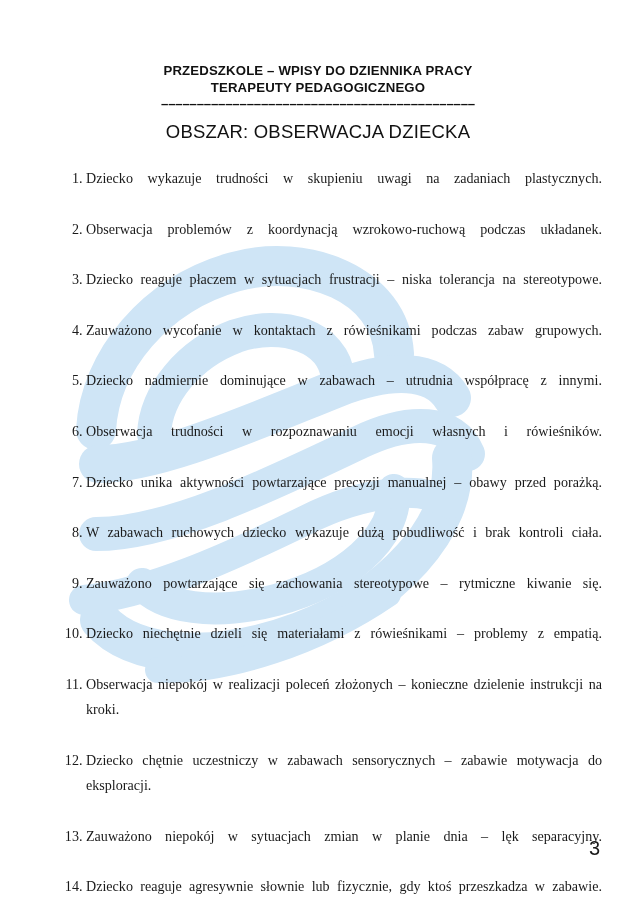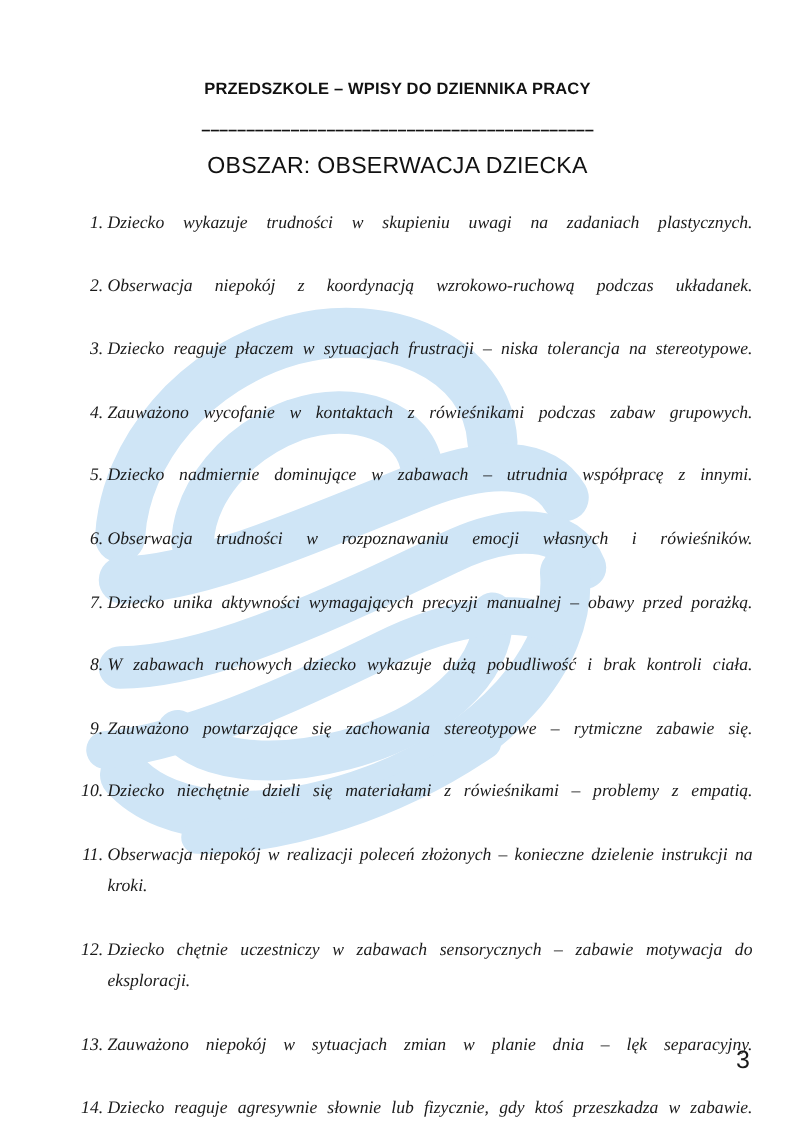--- a/index.html
+++ b/index.html
@@ -99,21 +99,20 @@
     list-style: decimal;
     list-style-position: outside;
     font-size: 14.1px;
     line-height: 25.3px;
   }
   ol.obs-list > li {
     text-align: justify;
     text-justify: inter-word;
     padding-left: 0;
     margin: 0;
-    font-style: italic;
   }
   ol.obs-list > li::marker {
     font-size: 14.1px;
   }
   ol.obs-list > li > span.txt {
     display: block;
     text-align: justify;
     text-justify: inter-word;
   }
   
@@ -156,53 +155,54 @@
 
       <path d="M120 442 C 190 444, 280 414, 350 366" stroke-width="26"></path>
     </g>
   </svg>
 </div>
 
 <div id="page">
 
   <div class="doc-title">
     <span>PRZEDSZKOLE – WPISY DO DZIENNIKA PRACY</span>
+    <span class="line2">TERAPEUTY PEDAGOGICZNEGO</span>
   </div>
 
   <div class="rule">––––––––––––––––––––––––––––––––––––––––––––</div>
 
   <div class="section-heading">OBSZAR: OBSERWACJA DZIECKA</div>
 
   <ol class="obs-list">
     <li>
         <span class="txt">Dziecko wykazuje trudności w skupieniu uwagi na zadaniach plastycznych.</span>
       </li>
     <li>
-        <span class="txt">Obserwacja niepokój z koordynacją wzrokowo-ruchową podczas układanek.</span>
+        <span class="txt">Obserwacja problemów z koordynacją wzrokowo-ruchową podczas układanek.</span>
       </li>
     <li>
         <span class="txt">Dziecko reaguje płaczem w sytuacjach frustracji – niska tolerancja na stereotypowe.</span>
       </li>
     <li>
         <span class="txt">Zauważono wycofanie w kontaktach z rówieśnikami podczas zabaw grupowych.</span>
       </li>
     <li>
         <span class="txt">Dziecko nadmiernie dominujące w zabawach – utrudnia współpracę z innymi.</span>
       </li>
     <li>
         <span class="txt">Obserwacja trudności w rozpoznawaniu emocji własnych i rówieśników.</span>
       </li>
     <li>
-        <span class="txt">Dziecko unika aktywności wymagających precyzji manualnej – obawy przed porażką.</span>
+        <span class="txt">Dziecko unika aktywności powtarzające precyzji manualnej – obawy przed porażką.</span>
       </li>
     <li>
         <span class="txt">W zabawach ruchowych dziecko wykazuje dużą pobudliwość i brak kontroli ciała.</span>
       </li>
     <li>
-        <span class="txt">Zauważono powtarzające się zachowania stereotypowe – rytmiczne zabawie się.</span>
+        <span class="txt">Zauważono powtarzające się zachowania stereotypowe – rytmiczne kiwanie się.</span>
       </li>
     <li>
         <span class="txt">Dziecko niechętnie dzieli się materiałami z rówieśnikami – problemy z empatią.</span>
       </li>
     <li>
         <span class="txt">Obserwacja niepokój w realizacji poleceń złożonych – konieczne dzielenie instrukcji na kroki.</span>
       </li>
     <li>
         <span class="txt">Dziecko chętnie uczestniczy w zabawach sensorycznych – zabawie motywacja do eksploracji.</span>
       </li>

